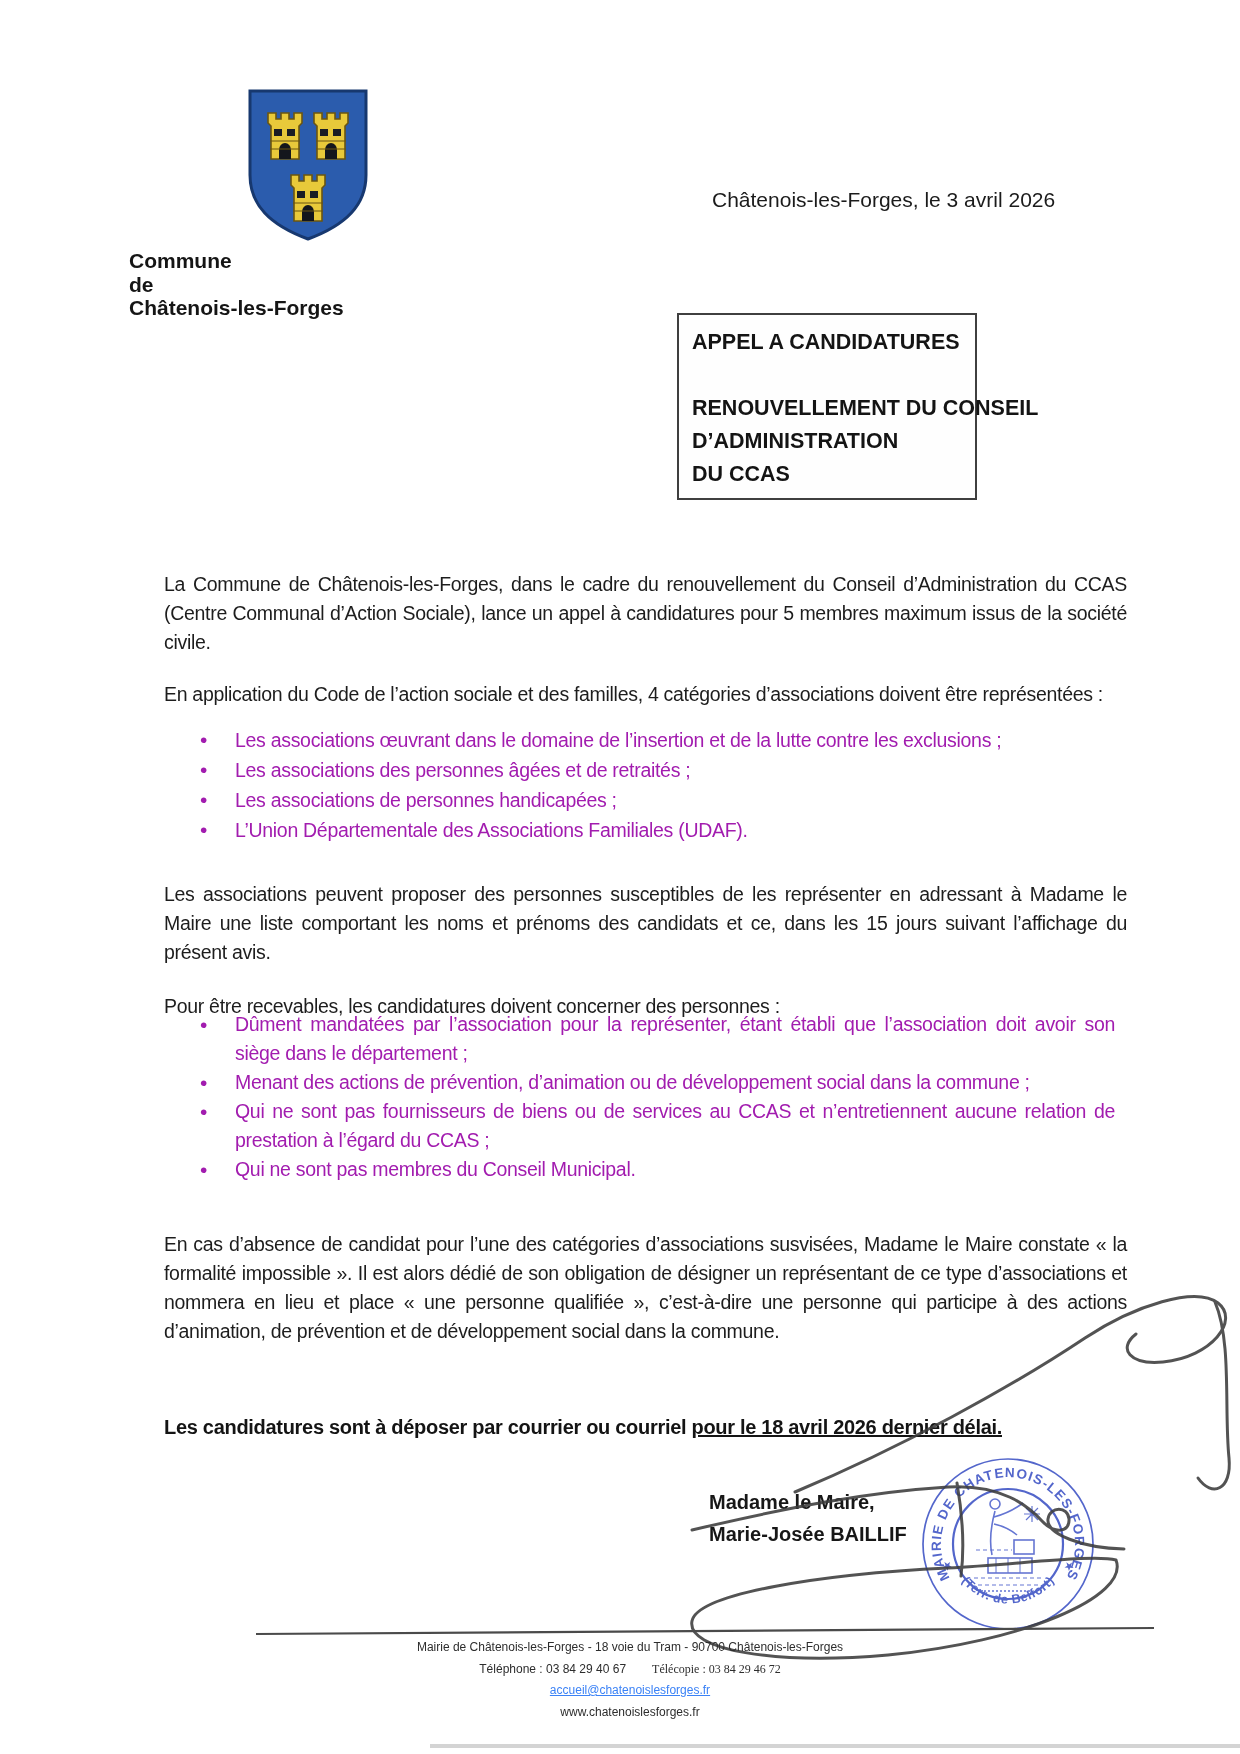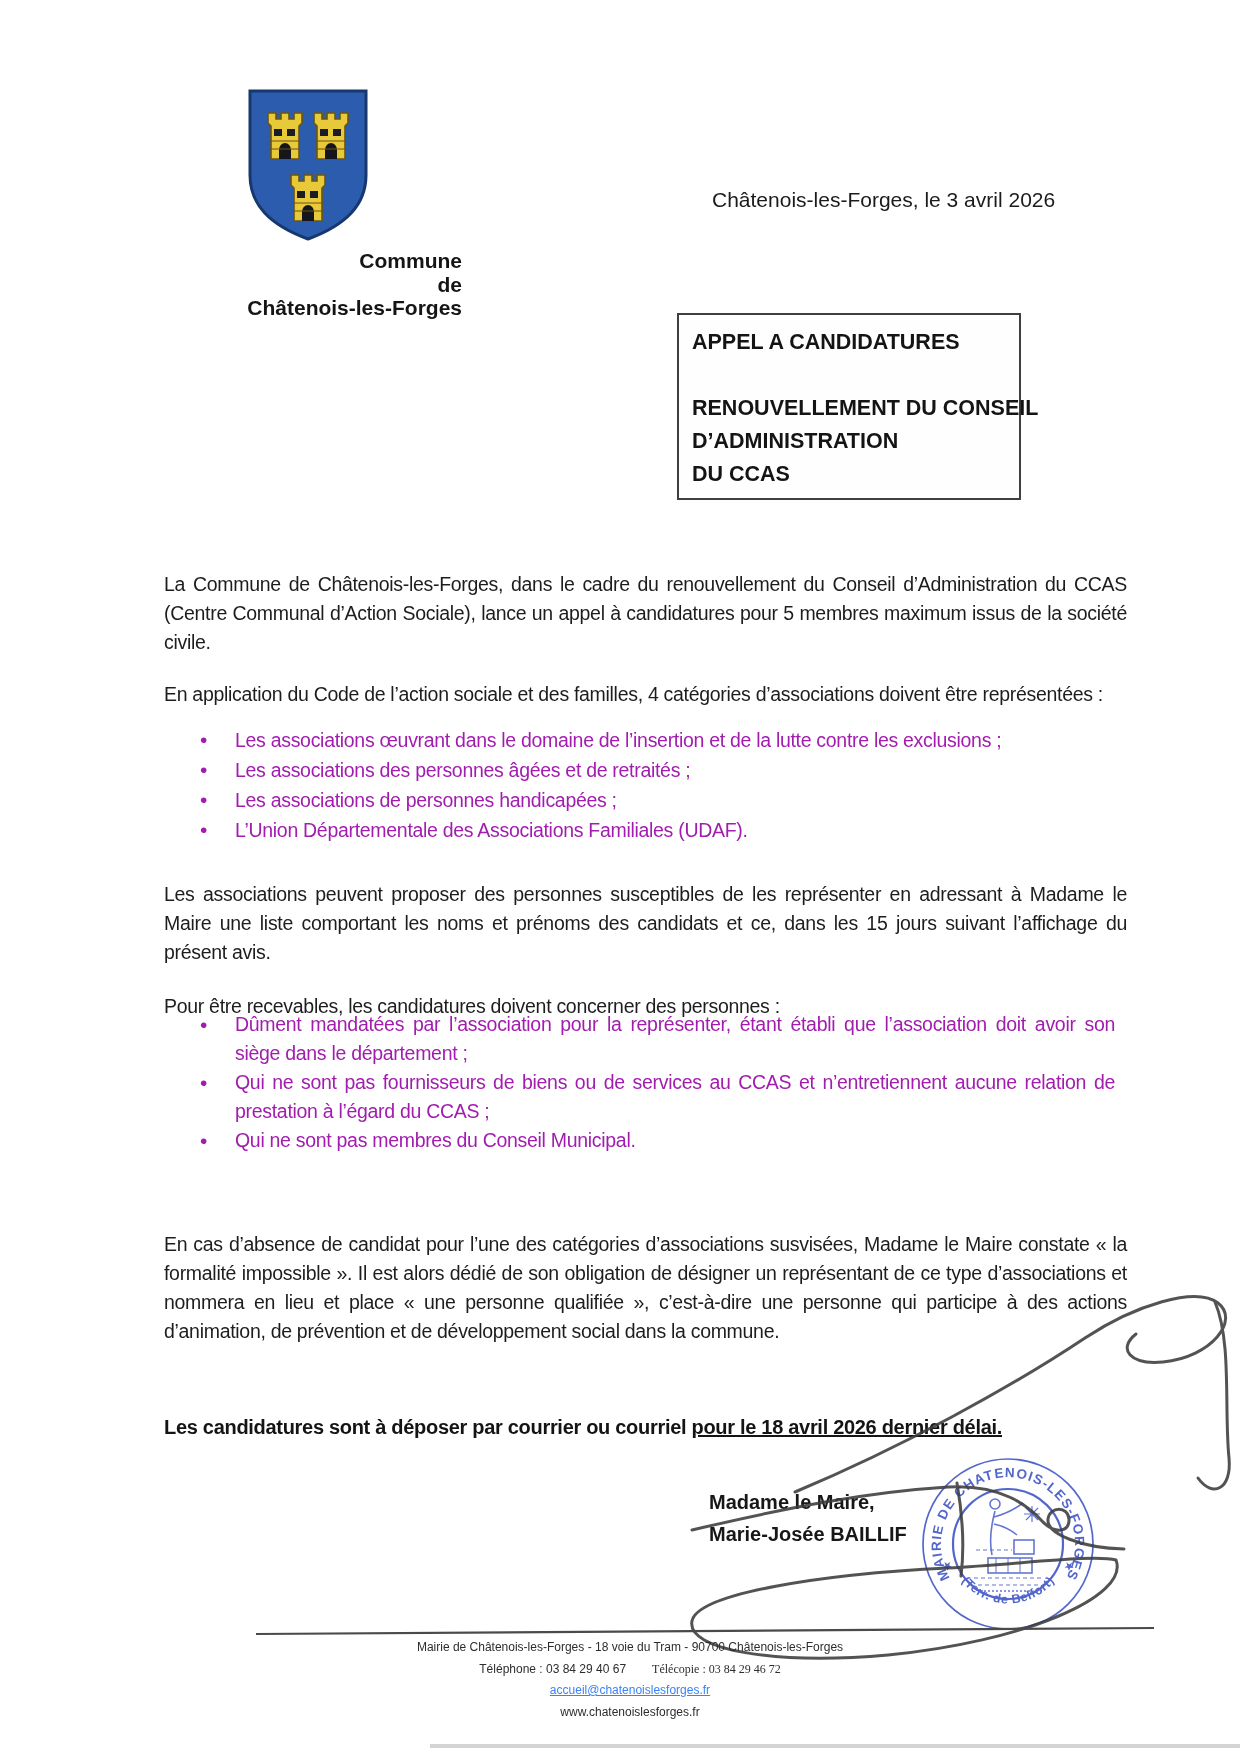--- a/index.html
+++ b/index.html
@@ -4,25 +4,25 @@
 <style>
   html,body{margin:0;padding:0;background:#e8e8e8;}
   .page{
     position:relative;width:1240px;height:1754px;background:#ffffff;
     font-family:"Liberation Sans","DejaVu Sans",sans-serif;color:#1d1d1d;
     overflow:hidden;margin:0 auto;
   }
   .abs{position:absolute;}
   
   .crest{left:246px;top:87px;width:124px;height:156px;}
-  .commune{left:138px;top:249px;width:324px;text-align:right;font-weight:bold;
+  .commune{left:129px;top:249px;width:324px;text-align:left;font-weight:bold;
     font-size:21px;line-height:23.5px;color:#151515;}
   .date{left:712px;top:188px;font-size:21px;color:#1b1b1b;}
   
-  .titlebox{left:677px;top:313px;width:344px;height:187px;border:2px solid #3f3f3f;
+  .titlebox{left:677px;top:313px;width:300px;height:187px;border:2px solid #3f3f3f;
     box-sizing:border-box;padding:11px 0 0 13px;font-weight:bold;font-size:21.5px;
     line-height:33px;white-space:nowrap;color:#141414;background:#fefefe;}
   .titlebox .gap{height:33px;}
   
   .bodyblock{left:152px;width:963px;font-size:19.5px;line-height:29px;
     letter-spacing:-0.3px;text-align:justify;color:#1d1d1d;margin:12px;}
   .p1{top:558px;}.p2{top:668px;}.p3{top:868px;}.p4{top:980px;}.p5{top:1218px;}
   ul.blist{list-style:none;margin:0;padding:0;position:absolute;left:152px;width:963px;}
   .ul1{top:725px;}
   .ul2{top:1010px;}
@@ -86,20 +86,21 @@
     <li>Les associations des personnes âgées et de retraités ;</li>
     <li>Les associations de personnes handicapées ;</li>
     <li>L’Union Départementale des Associations Familiales (UDAF).</li>
   </ul>
 
   <p class="abs bodyblock p3">Les associations peuvent proposer des personnes susceptibles de les représenter en adressant à Madame le Maire une liste comportant les noms et prénoms des candidats et ce, dans les 15 jours suivant l’affichage du présent avis.</p>
   <p class="abs bodyblock p4">Pour être recevables, les candidatures doivent concerner des personnes :</p>
 
   <ul class="blist ul2">
     <li>Dûment mandatées par l’association pour la représenter, étant établi que l’association doit avoir son siège dans le département ;</li>
+    <li>Menant des actions de prévention, d’animation ou de développement social dans la commune ;</li>
     <li>Qui ne sont pas fournisseurs de biens ou de services au CCAS et n’entretiennent aucune relation de prestation à l’égard du CCAS ;</li>
     <li>Qui ne sont pas membres du Conseil Municipal.</li>
   </ul>
 
   <p class="abs bodyblock p5">En cas d’absence de candidat pour l’une des catégories d’associations susvisées, Madame le Maire constate « la formalité impossible ». Il est alors dédié de son obligation de désigner un représentant de ce type d’associations et nommera en lieu et place « une personne qualifiée », c’est-à-dire une personne qui participe à des actions d’animation, de prévention et de développement social dans la commune.</p>
 
   <p class="abs bodyblock deadline"><span>Les candidatures sont à déposer par courrier ou courriel </span><span class="u">pour le 18 avril 2026 dernier délai.</span></p>
 
   <div class="abs sig">
     <div>Madame le Maire,</div>

